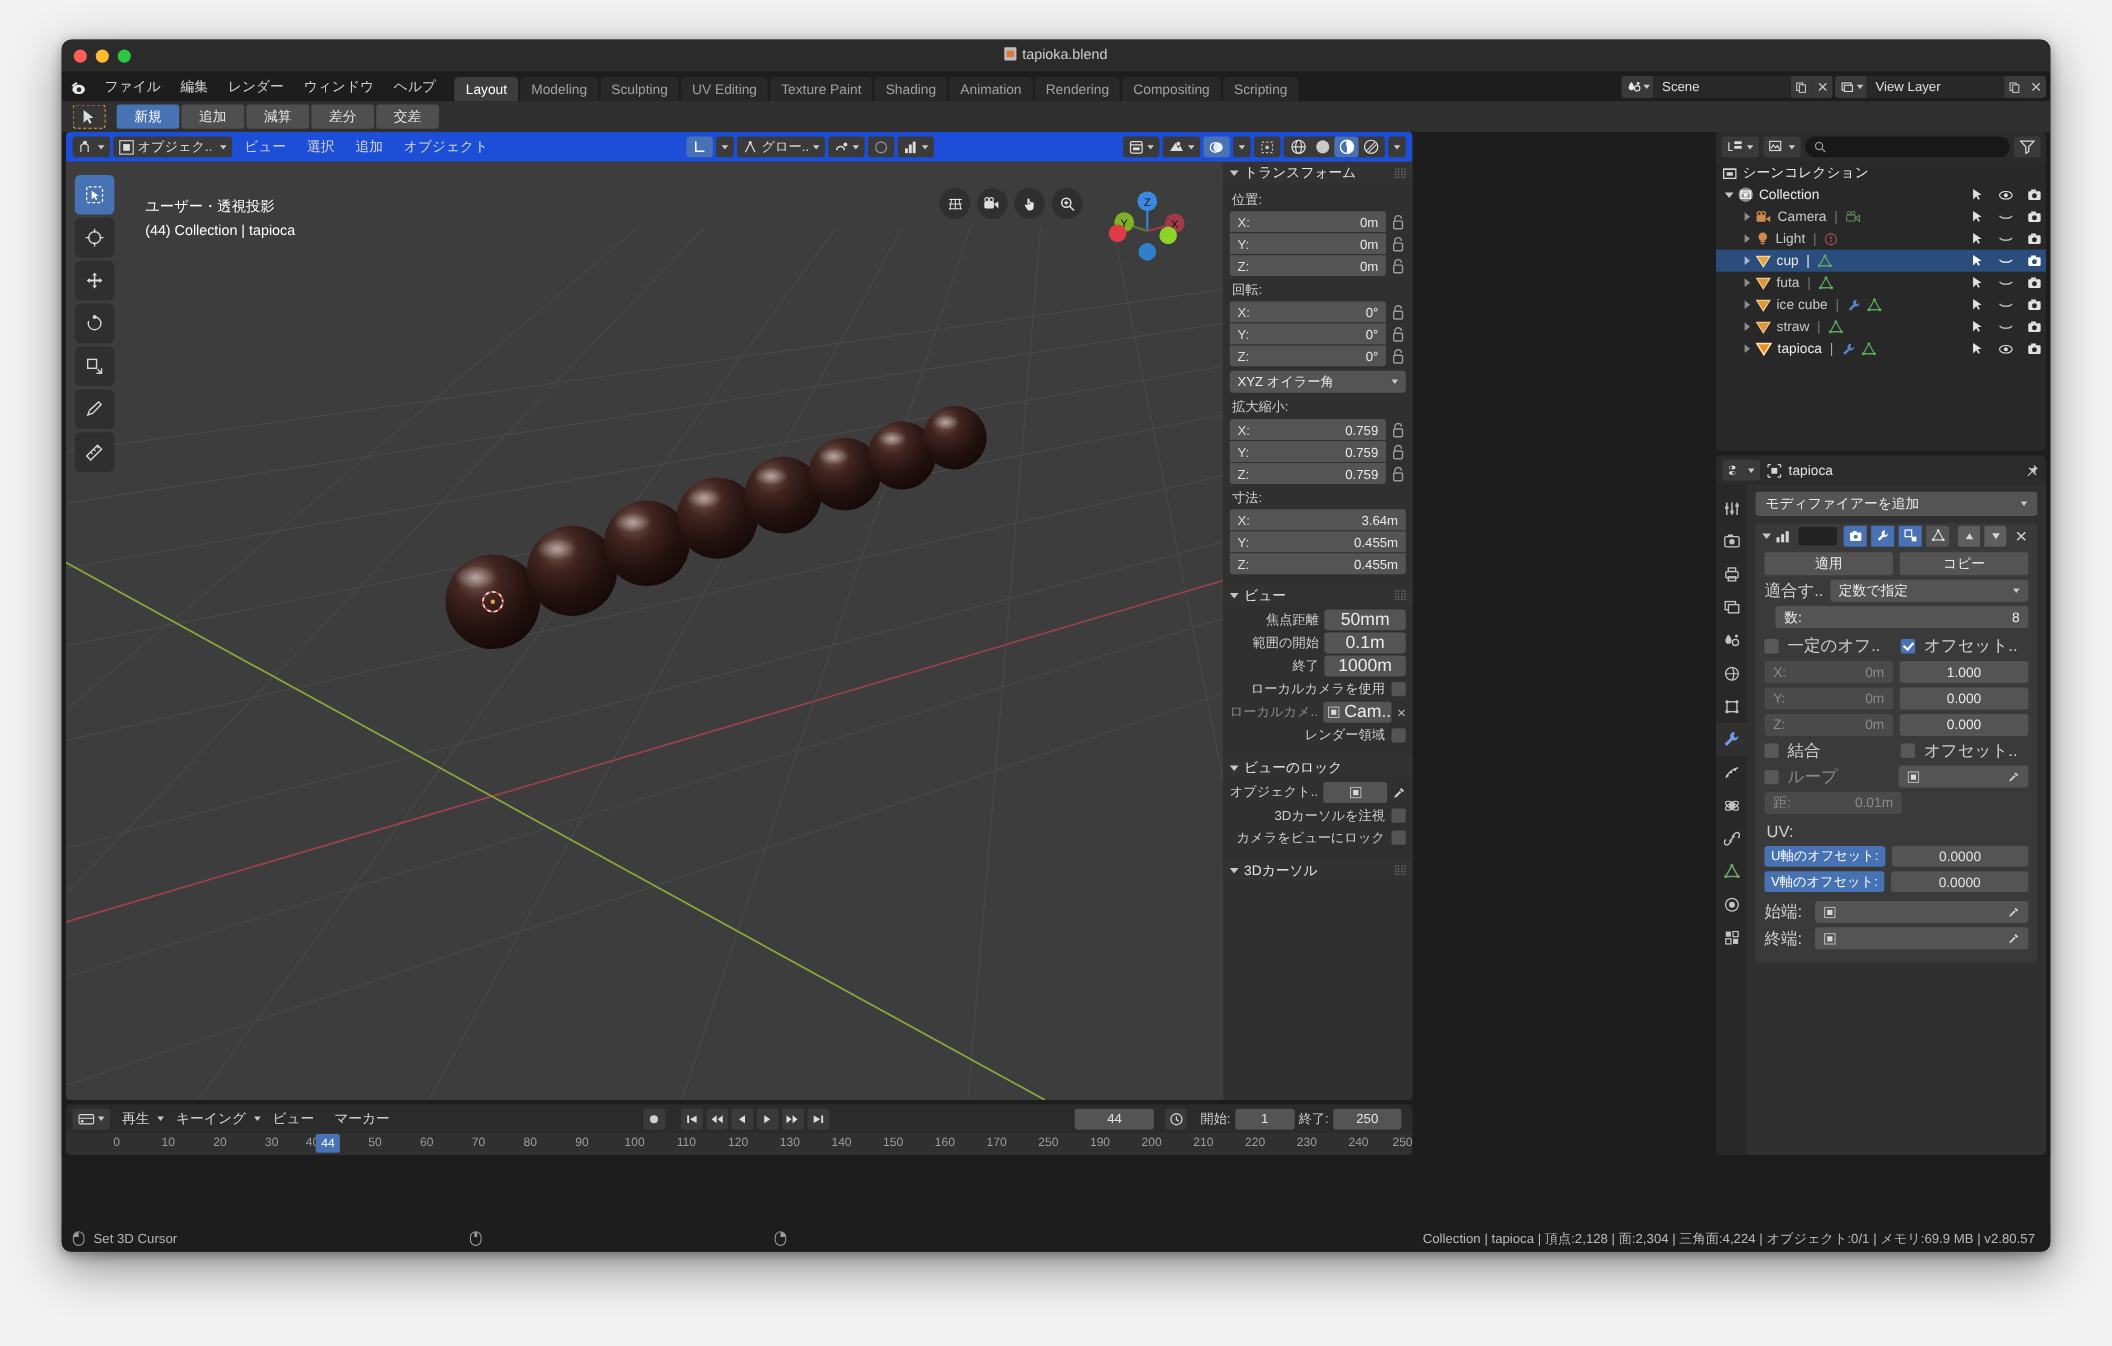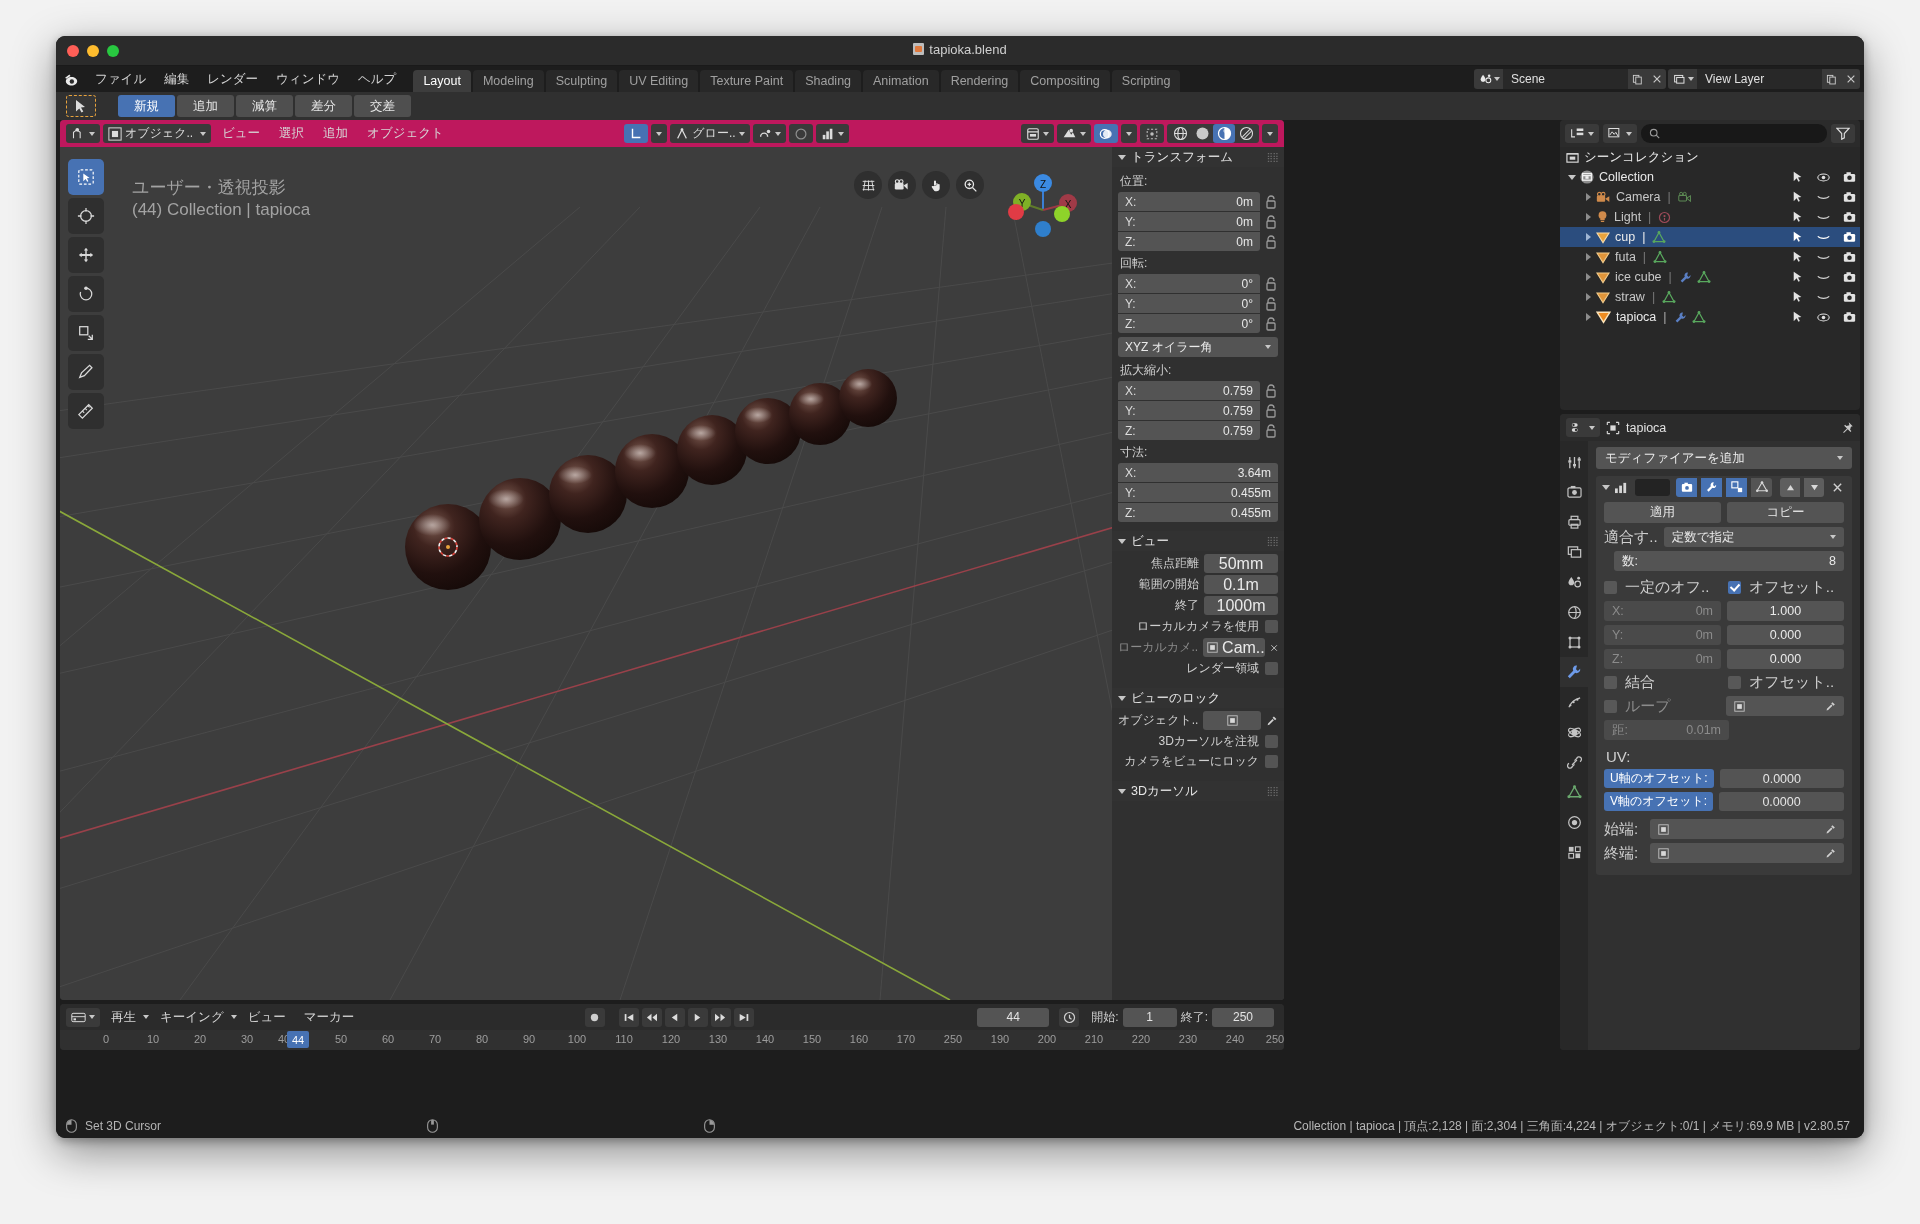--- a/index.html
+++ b/index.html
@@ -71,21 +71,21 @@
   }
   .id-mini { background:#3a3a3a; height:20px; width:19px; border-radius:0; display:flex;
     align-items:center; justify-content:center; }
   .id-mini.last { border-radius:0 3px 3px 0; }
   .chev { width:0;height:0;border-left:3.5px solid transparent;border-right:3.5px solid transparent;
     border-top:4px solid #c8c8c8; display:inline-block; }
 
   
   #toolrow {
     position:absolute; left:0; top:56px; width:100%; height:28px;
-    background:#303030; display:flex; align-items:center; padding-left:10px; gap:12px;
+    background:#303030; display:flex; align-items:center; padding-left:10px; gap:0;
   }
   #tool-cursor-btn {
     width:30px;height:22px; background:#363636; border:1.5px dashed #e8a33d;
     border-radius:3px; display:flex;align-items:center;justify-content:center; margin-right:10px;
   }
   .seg { display:flex; }
   .seg > div {
     height:22px; line-height:22px; padding:0 16px; font-size:12.5px;
     background:#4f4f4f; color:#e6e6e6; margin-right:2px; border-radius:3px;
   }
@@ -93,36 +93,36 @@
 
   
   #main { position:absolute; left:0; top:84px; width:100%; height:930px; background:#1d1d1d; }
 
   
   #viewport {
     position:absolute; left:4px; top:0; width:1224px; height:880px;
     background:#3d3d3d; border-radius:4px; overflow:hidden;
   }
   #vp-header {
-    position:absolute; left:0;top:0;width:100%;height:27px; background:#be185d;
+    position:absolute; left:0;top:0;width:100%;height:27px; background:#1d4ed8;
     display:flex; align-items:center; padding:0 6px; gap:3px; z-index:6;
   }
   .vp-btn {
     height:19px; background:#3a3a3a; border-radius:3px; display:flex; align-items:center;
     padding:0 5px; gap:3px; font-size:12px; color:#dcdcdc; white-space:nowrap;
   }
   .vp-menu { height:19px;line-height:19px;padding:0 8px;font-size:12.5px;color:#d6d6d6;}
   .vp-sp { flex:1; }
   .icon-sq { width:14px;height:14px;display:inline-block; }
   .blue { background:#4772b3 !important; }
 
   
   #vp-canvas { position:absolute; left:0; top:27px; width:100%; height:853px; }
   #grid-svg { position:absolute; left:0;top:0; width:100%; height:100%; }
-  #vp-textinfo { position:absolute; left:72px; top:30px; font-size:17px; color:#a3a3a3; line-height:22px;}
+  #vp-textinfo { position:absolute; left:72px; top:30px; font-size:13px; color:#ffffff; line-height:22px;}
   
   #vp-toolbar { position:absolute; left:8px; top:12px; width:36px; background:transparent; }
   .tool-btn {
     width:36px;height:36px; background:#2f2f2f; border-radius:5px; margin-bottom:3px;
     display:flex;align-items:center;justify-content:center;
   }
   .tool-btn.sel { background:#4772b3; }
   
   #gizmo { position:absolute; right:198px; top:20px; width:86px; height:86px; }
   #nav-btns { position:absolute; right:300px; top:24px; display:flex; gap:6px; }

